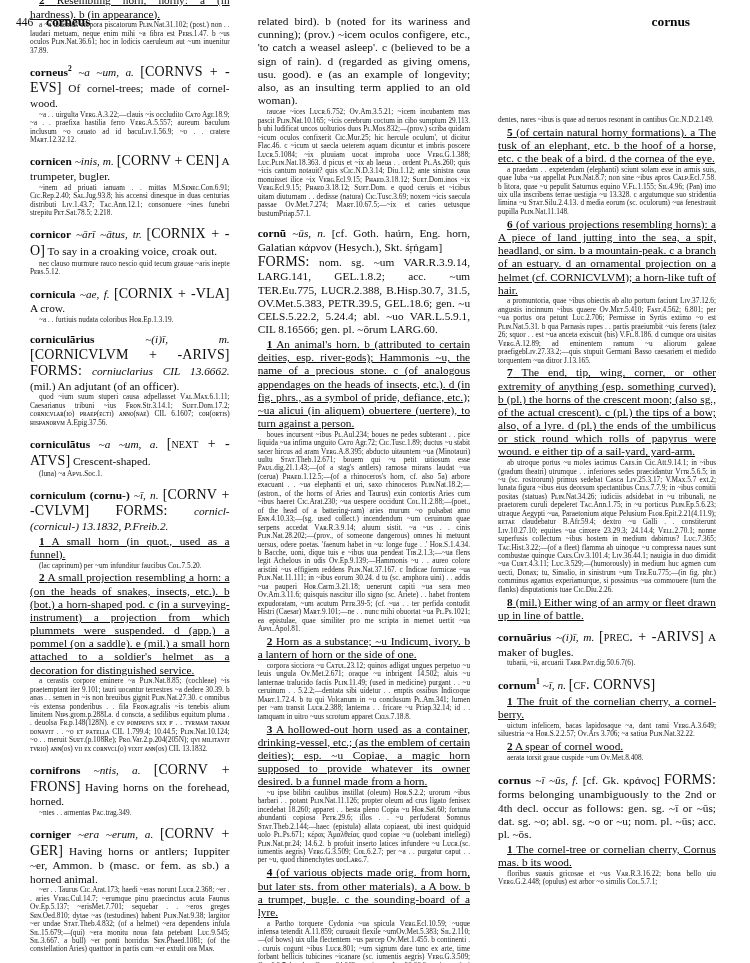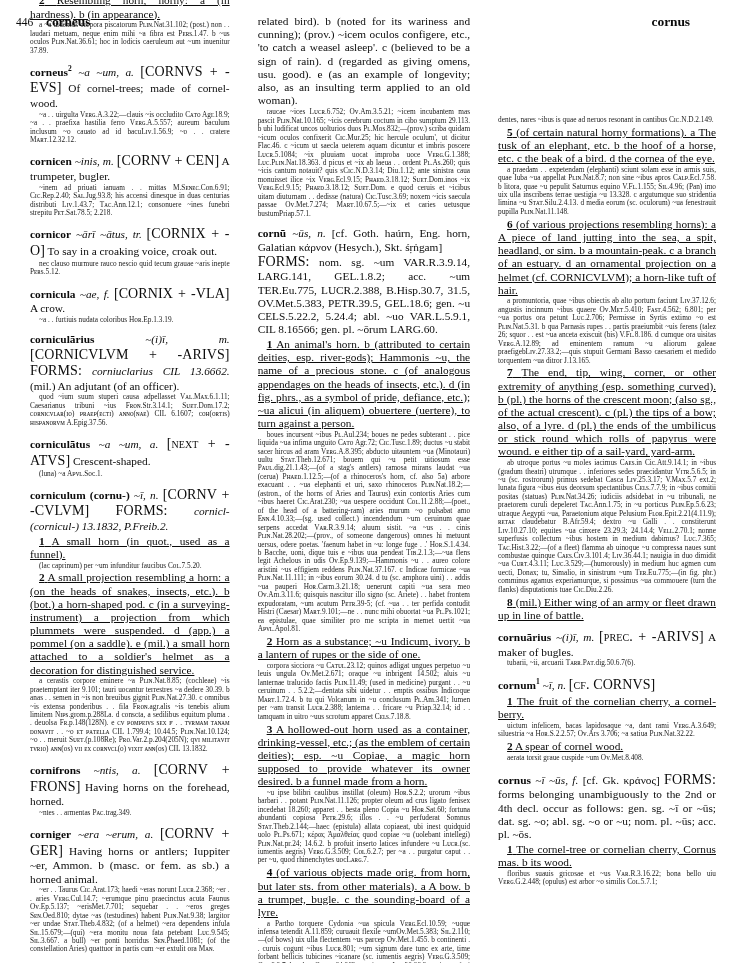--- a/index.html
+++ b/index.html
@@ -208,21 +208,21 @@
       </div>
 
       <div class="entry-gap"></div>
       <div class="entry">
         <p class="entry-head"><span class="hw">cornū</span> <i>~ūs, n.</i> <span>[cf. Goth. haúrn, Eng. horn, Galatian κάρνον (Hesych.), Skt. śṛṅgam]</span></p>
         <p class="entry-head"><span class="sc">FORMS:</span> <span>nom. sg. ~um VAR.R.3.9.14, LARG.141, GEL.1.8.2; acc. ~um TER.Eu.775, LUCR.2.388, B.Hisp.30.7, 31.5, OV.Met.5.383, PETR.39.5, GEL.18.6; gen. ~u CELS.5.22.2, 5.24.4; abl. ~uo VAR.L.5.9.1, CIL 8.16566; gen. pl. ~ōrum LARG.60.</span></p>
 
         <p class="sense"><b>1</b> <span>An animal's horn. b (attributed to certain deities, esp. river-gods); Hammonis ~u, the name of a precious stone. c (of analogous appendages on the heads of insects, etc.). d (in fig. phrs., as a symbol of pride, defiance, etc.); ~ua alicui (in aliquem) obuertere (uertere), to turn against a person.</span></p>
         <div class="cit">boues incursent ~ibus Pʟ.Aul.234; boues ne pedes subterant . . pice liquida ~ua infima unguito Cᴀᴛᴏ Agr.72; Cɪᴄ.Tusc.1.89; ductus ~u stabit sacer hircus ad aram Vᴇʀɢ.A.8.395; abducto uitauntem ~ua (Minotauri) uultu Sᴛᴀᴛ.Theb.12.671; bouem qui ~u petit uitiosum esse Pᴀᴜʟ.dig.21.1.43;—(of a stag's antlers) ramosa mirans laudat ~ua (cerua) Pʜᴀᴇᴅ.1.12.5;—(of a rhinoceros's horn, cf. also 5a) arbore exacuant . . ~ua elephanti et uri, saxo rhinoceros Pʟɪɴ.Nat.18.2;—(astron., of the horns of Aries and Taurus) exin contortis Aries cum ~ibus haeret Cɪᴄ.Arat.230; ~ua uespere occidunt Cᴏʟ.11.2.88;—(poet., of the head of a battering-ram) aries murum ~o pulsabat amo Eɴɴ.4.10.33;—(sg. used collect.) incendendum ~um ceruinum quae serpens accedat Vᴀʀ.R.3.9.14; aluum sistit. ~a ~us . . cinis Pʟɪɴ.Nat.28.202;—(prov., of someone dangerous) omnes hi metuunt uersus, odere poetas. 'faenum habet in ~u: longe fuge . .' Hᴏʀ.S.1.4.34. b Bacche, uoni, dique tuis e ~ibus uua pendeat Tɪʙ.2.1.3;—~ua flens legit Achelous in udis Oᴠ.Ep.9.139;—Hammonis ~u . . aureo colore aristini ~us effigiem reddens Pʟɪɴ.Nat.37.167. c Indicae formicae ~ua Pʟɪɴ.Nat.11.111; in ~ibus eorum 30.24. d tu (sc. amphora uini) . . addis ~ua pauperi Hᴏʀ.Carm.3.21.18; uenerunt capiti ~ua sera meo Oᴠ.Am.3.11.6; quisquis nascitur illo signo (sc. Ariete) . . habet frontem expudoratam, ~um acutum Pᴇᴛʀ.39-5; (cf. ~ua . . ter perfida contudit Histri (Caesar) Mᴀʀᴛ.9.101;—ne . . nunc mihi obuortat ~ua Pʟ.Ps.1021; ea epistulae, quae similiter pro me scripta in memet uertit ~ua Aᴘᴠʟ.Apol.81.</div>
 
-        <p class="sense"><b>2</b> <span>Horn as a substance; ~u Indicum, ivory. b a lantern of rupes or the side of one.</span></p>
+        <p class="sense"><b>2</b> <span>Horn as a substance; ~u Indicum, ivory. b a lantern of horn or the side of one.</span></p>
         <div class="cit">corpora sicciora ~u Cᴀᴛᴜʟ.23.12; quinos adligat ungues perpetuo ~u leuis ungula Oᴠ.Met.2.671; oraque ~u inbrigent 14.502; aluis ~u lanternae tralucido factis Pʟɪɴ.11.49; (used in medicine) purgant . . ~u ceruinum . . 5.2.2;—dentata sibi uidetur . . emptis ossibus Indicoque Mᴀʀᴛ.1.72.4. b tu qui Volcanum in ~u conclusum Pʟ.Am.341; lumen per ~am transit Lᴜᴄʀ.2.388; lanterna . . fricare ~u Priap.32.14; id . . tamquam in uitro ~uus scrotum apparet Cᴇʟs.7.18.8.</div>
 
         <p class="sense"><b>3</b> <span>A hollowed-out horn used as a container, drinking-vessel, etc.; (as the emblem of certain deities); esp. ~u Copiae, a magic horn supposed to provide whatever its owner desired. b a funnel made from a horn.</span></p>
         <div class="cit">~u ipse bilibri caulibus instillat (oleum) Hᴏʀ.S.2.2; urorum ~ibus barbari . . potant Pʟɪɴ.Nat.11.126; propter oleum ad crus ligato fenisex incedebat 18.260; apparet . . besta pleno Copia ~u Hᴏʀ.Sat.60; fortuna abundanti copiosa Pᴇᴛʀ.29.6; illos . . ~u perfuderat Somnus Sᴛᴀᴛ.Theb.2.144;—haec (epistula) allata copiaeat, ubi inest quidquid uolo Pʟ.Ps.671; κέρας Ἀμαλθείας quod copiae ~u (uolebant intellegi) Pʟɪɴ.Nat.pr.24; 14.6.2. b profuit inserto latices infundere ~u Lᴜᴄʀ.(sc. iumentis aegris) Vᴇʀɢ.G.3.509; Cᴏʟ.6.2.7; per ~a . . purgatur caput . . per ~u, quod rhinenchytes uocLᴀʀɢ.7.</div>
 
         <p class="sense"><b>4</b> <span>(of various objects made orig. from horn, but later sts. from other materials). a A bow. b a trumpet, bugle. c the sounding-board of a lyre.</span></p>
         <div class="cit">a Partho torquere Cydonia ~ua spicula Vᴇʀɢ.Ecl.10.59; ~uque infensa tetendit A.11.859; curuauit flexile ~umOv.Met.5.383; Sɪʟ.2.110;—(of bows) uix ulla flectentem ~us parcep Oᴠ.Met.1.455. b continenti . . curuis cogunt ~ibus Lᴜᴄʀ.801; ~um signum dare tunc ex arte, time forbant bellicis tubicines ~icanare (sc. iumentis aegris) Vᴇʀɢ.G.3.509; Cᴏʟ.6.2.7; bombos Cᴀᴛᴜʟ.64.263; ~u signum Lɪᴠ.30.26.3; aeris ~us fuci Oᴠ.Met.1.98; Sᴛᴀᴛ.Theb.11.410; Gᴇʟ.1.11.1. c plectri simulem ingaum nostri solent cibere, chordarum</div>
       </div>
 
     </div>

